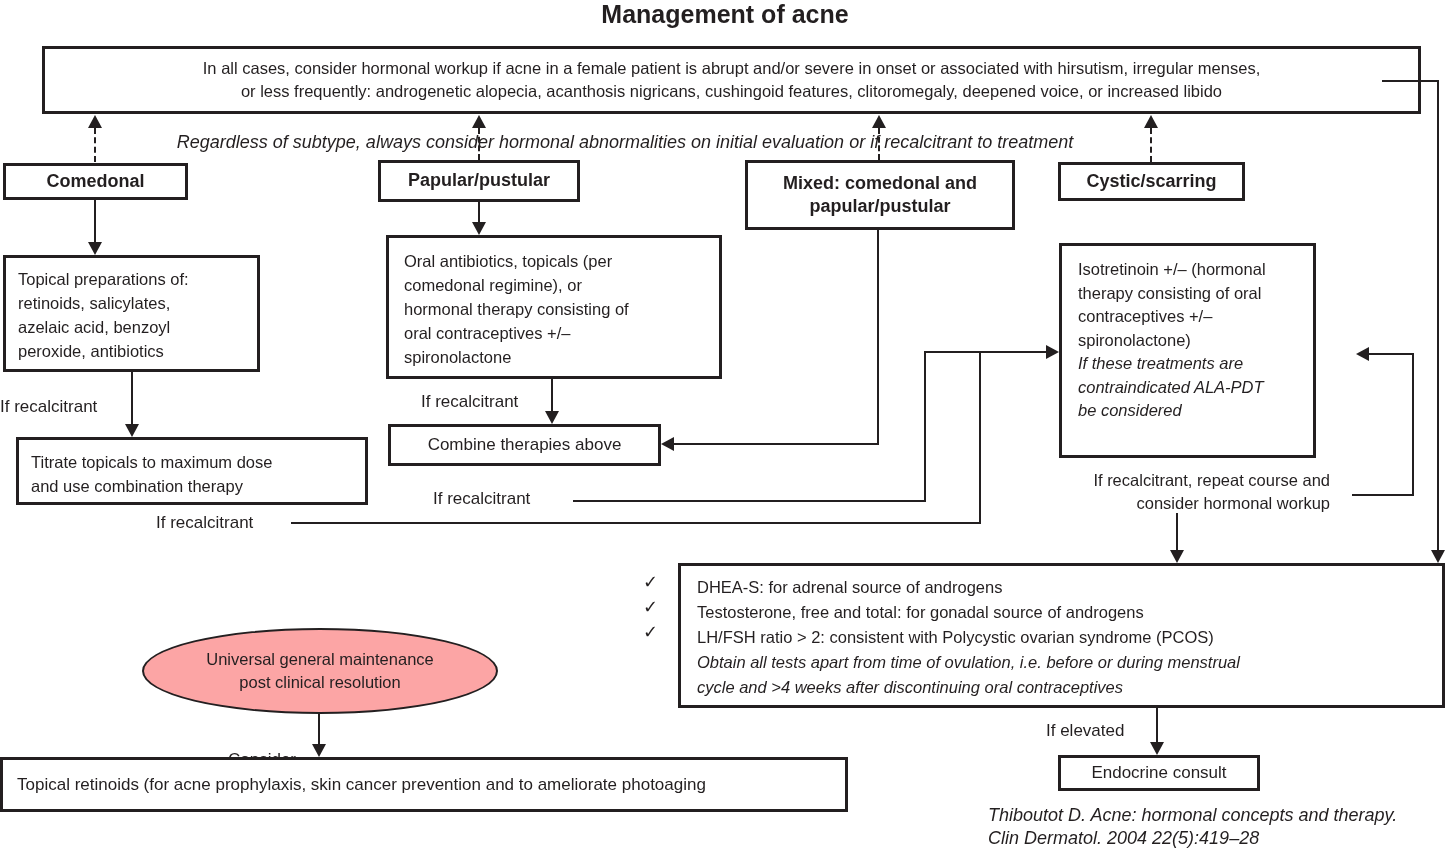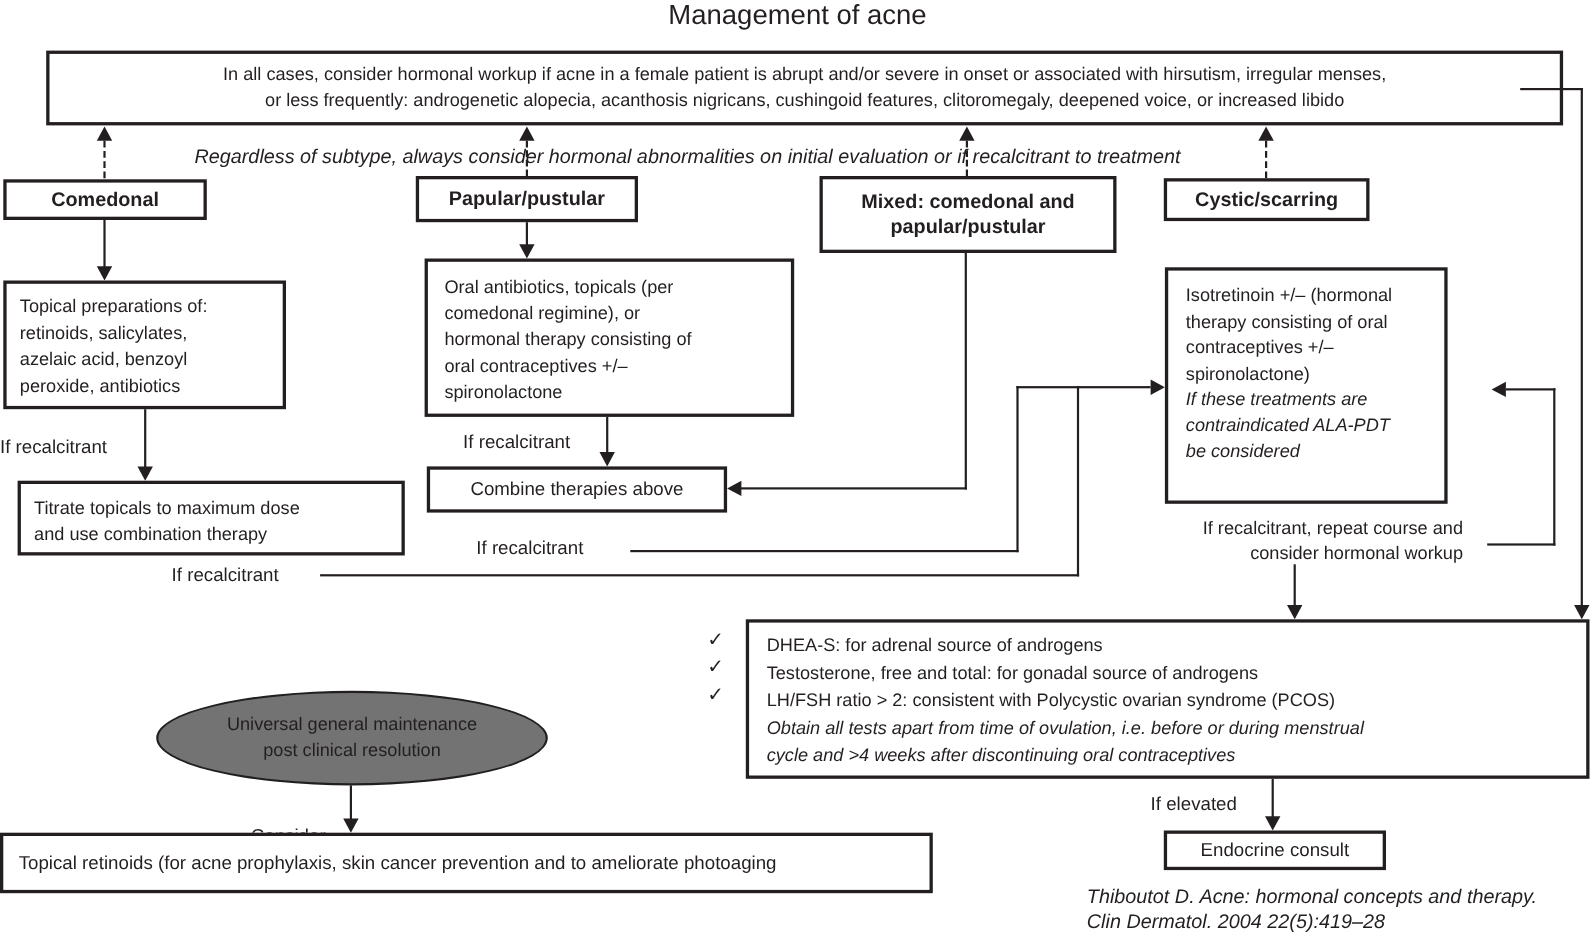--- a/index.html
+++ b/index.html
@@ -15,21 +15,21 @@
   .arr { position:absolute; width:0; height:0; }
   .arr.down  { border-left:7px solid transparent; border-right:7px solid transparent; border-top:13px solid #231f20; }
   .arr.up    { border-left:7px solid transparent; border-right:7px solid transparent; border-bottom:13px solid #231f20; }
   .arr.left  { border-top:7px solid transparent; border-bottom:7px solid transparent; border-right:13px solid #231f20; }
   .arr.right { border-top:7px solid transparent; border-bottom:7px solid transparent; border-left:13px solid #231f20; }
   .lbl { position:absolute; font-size:17px; white-space:nowrap; }
   .center-flex { display:flex; flex-direction:column; align-items:center; justify-content:center; text-align:center; }
   .subtype { font-weight:700; font-size:18px; line-height:1.3; }
   .bodytext { font-size:16.5px; line-height:24px; }
   .italic { font-style:italic; }
-  #page-title { position:absolute; top:0; left:0; width:1450px; text-align:center; font-size:25px; font-weight:400; }
+  #page-title { position:absolute; top:0; left:0; width:1450px; text-align:center; font-size:25px; font-weight:700; }
   .workup-item { font-size:16.5px; line-height:25px; }
   .check { position:absolute; font-size:18px; font-weight:700; }
 </style>
 </head>
 <body>
 
 <div id="canvas">
 
   <div id="page-title">Management of acne</div>
 
@@ -138,21 +138,21 @@
   <div class="check" style="left:643px; top:596px;">✓</div>
   <div class="check" style="left:643px; top:621px;">✓</div>
   <div class="node" style="left:678px; top:563px; width:767px; height:145px; padding:9px 0 0 16px;">
     <div class="workup-item">DHEA-S: for adrenal source of androgens</div>
     <div class="workup-item">Testosterone, free and total: for gonadal source of androgens</div>
     <div class="workup-item">LH/FSH ratio &gt; 2: consistent with Polycystic ovarian syndrome (PCOS)</div>
     <div class="workup-item italic">Obtain all tests apart from time of ovulation, i.e. before or during menstrual</div>
     <div class="workup-item italic">cycle and &gt;4 weeks after discontinuing oral contraceptives</div>
   </div>
 
-  <div class="center-flex" style="position:absolute; left:142px; top:628px; width:356px; height:86px; border:2.5px solid #231f20; border-radius:50%; background:#737373; font-size:16.5px; line-height:23px;">
+  <div class="center-flex" style="position:absolute; left:142px; top:628px; width:356px; height:86px; border:2.5px solid #231f20; border-radius:50%; background:#fca5a5; font-size:16.5px; line-height:23px;">
     <div>Universal general maintenance</div>
     <div>post clinical resolution</div>
   </div>
 
   <div class="lbl" style="left:228px; top:750px;">Consider</div>
   <div class="vline" style="left:318px; top:714px; height:31px;"></div>
   <div class="arr down" style="left:312px; top:744px;"></div>
 
   <div class="node" style="left:0px; top:757px; width:848px; height:55px; display:flex; align-items:center; padding-left:14px; font-size:17px;">Topical retinoids (for acne prophylaxis, skin cancer prevention and to ameliorate photoaging</div>
 

